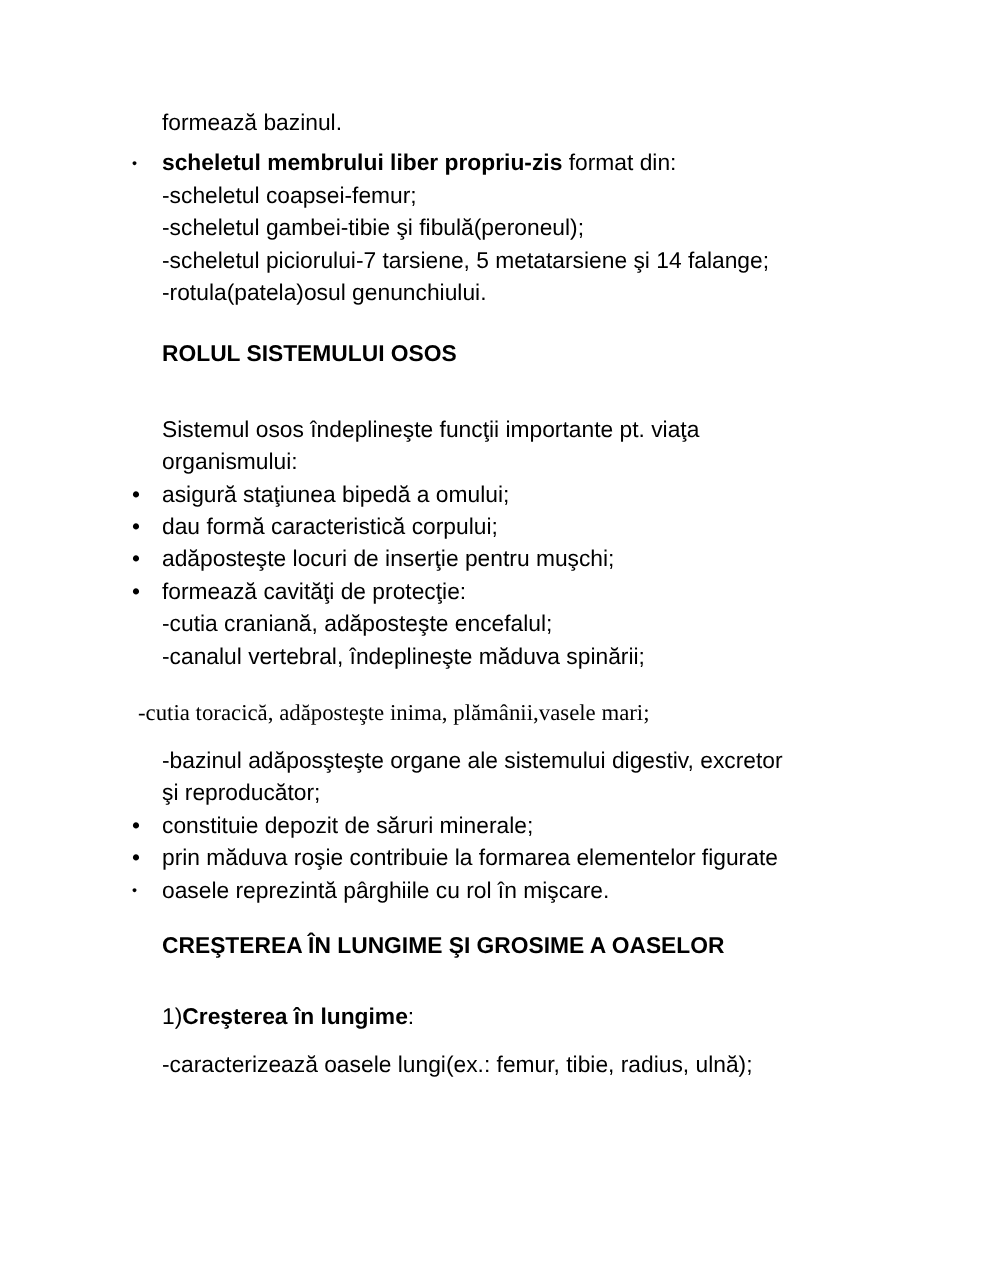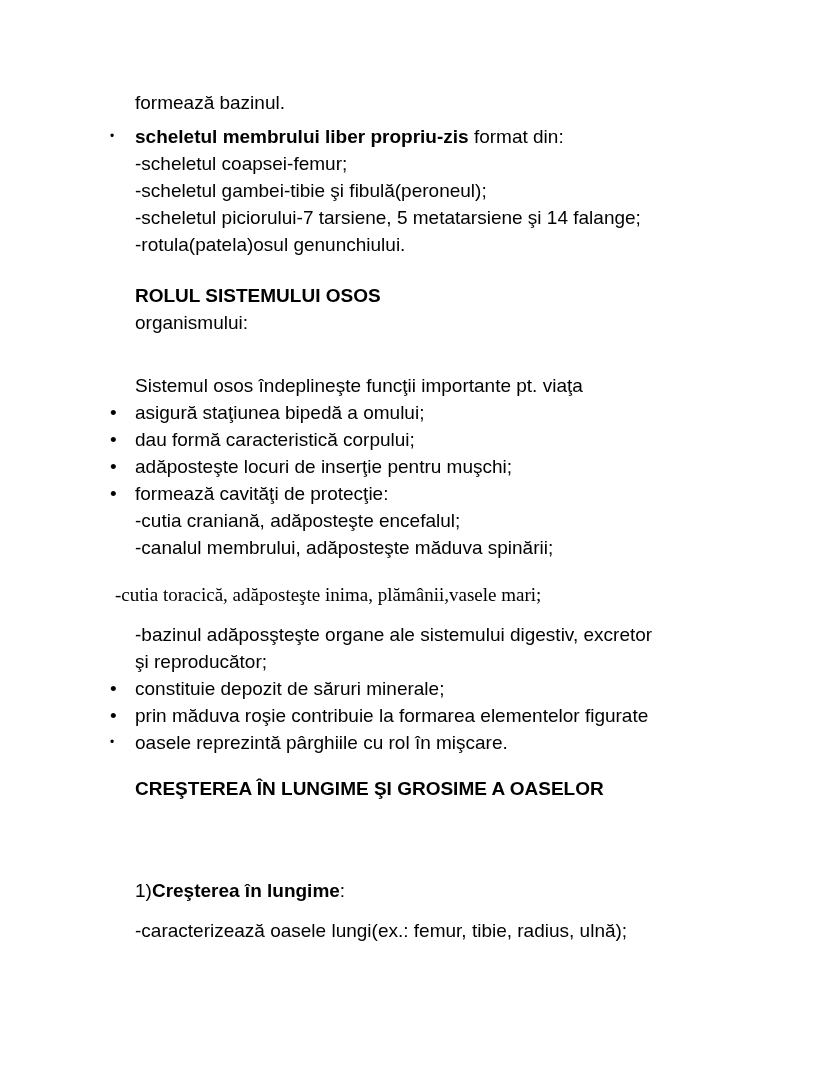--- a/index.html
+++ b/index.html
@@ -31,21 +31,21 @@
     font-weight: bold;
     white-space: nowrap;
   }
   
   .mt-7  { margin-top: 7px; }
   .mt-13 { margin-top: 13px; }
   .mt-19 { margin-top: 19px; }
   .mt-20 { margin-top: 20px; }
   .mt-24 { margin-top: 24px; }
   .mt-36 { margin-top: 36px; }
-  .mt-53 { margin-top: 75px; }
+  .mt-53 { margin-top: 32px; }
   .indent-less { margin-left: 5px; font-family: Liberation Serif, serif; }
 </style>
 </head>
 <body>
 
 <div class="content">
 
   <div class="line">formează bazinul.</div>
 
   <div class="bullet-line mt-7">
@@ -53,42 +53,42 @@
     <span class="bullet-text"><span class="bold">scheletul membrului liber propriu-zis</span><span> format din:</span></span>
   </div>
 
   <div class="line">-scheletul coapsei-femur;</div>
   <div class="line">-scheletul gambei-tibie şi fibulă(peroneul);</div>
   <div class="line">-scheletul piciorului-7 tarsiene, 5 metatarsiene şi 14 falange;</div>
   <div class="line">-rotula(patela)osul genunchiului.</div>
 
   <div class="heading mt-24">ROLUL SISTEMULUI OSOS</div>
 
+  <div class="line mt-36">Sistemul osos îndeplineşte funcţii importante pt. viaţa</div>
   <div class="line">organismului:</div>
-  <div class="line mt-36">Sistemul osos îndeplineşte funcţii importante pt. viaţa</div>
 
   <div class="bullet-line">
     <span class="marker">•</span>
     <span class="bullet-text">asigură staţiunea bipedă a omului;</span>
   </div>
   <div class="bullet-line">
     <span class="marker">•</span>
     <span class="bullet-text">dau formă caracteristică corpului;</span>
   </div>
   <div class="bullet-line">
     <span class="marker">•</span>
     <span class="bullet-text">adăposteşte locuri de inserţie pentru muşchi;</span>
   </div>
   <div class="bullet-line">
     <span class="marker">•</span>
     <span class="bullet-text">formează cavităţi de protecţie:</span>
   </div>
 
   <div class="line">-cutia craniană, adăposteşte encefalul;</div>
-  <div class="line">-canalul membrului, adăposteşte măduva spinării;</div>
+  <div class="line">-canalul vertebral, îndeplineşte măduva spinării;</div>
 
   <div class="line indent-less mt-20">-cutia toracică, adăposteşte inima, plămânii,vasele mari;</div>
 
   <div class="line mt-13">-bazinul adăposşteşte organe ale sistemului digestiv, excretor</div>
   <div class="line">şi reproducător;</div>
 
   <div class="bullet-line">
     <span class="marker">•</span>
     <span class="bullet-text">constituie depozit de săruri minerale;</span>
   </div>

